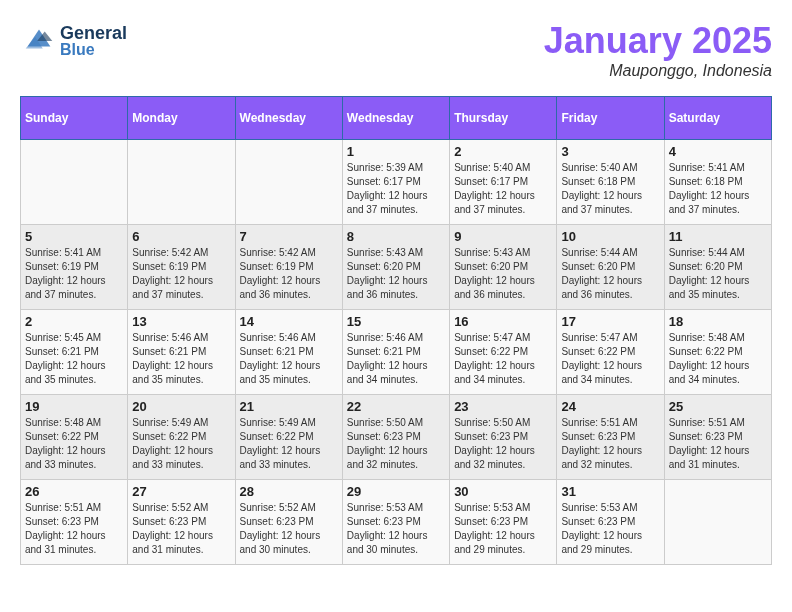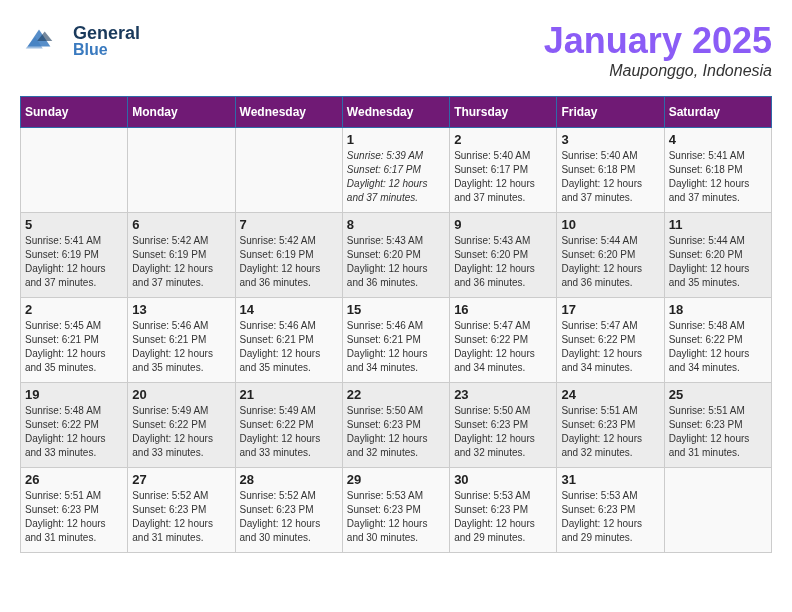--- a/index.html
+++ b/index.html
@@ -28,23 +28,23 @@
       font-size: 16px;
       color: #333;
       font-style: italic;
     }
     table {
       width: 100%;
       border-collapse: collapse;
       font-size: 11px;
     }
     thead tr th {
-      background-color: #701a75;
+      background-color: #8b5cf6;
       color: #fff;
-      padding: 8px 4px;
+      padding: 14px 4px;
       text-align: left;
       font-size: 12px;
       font-weight: bold;
       border: 1px solid #2e6aa8;
     }
     tbody tr td {
       border: 1px solid #ccc;
       vertical-align: top;
       padding: 4px;
       width: 14.28%;
@@ -67,21 +67,21 @@
       font-size: 10px;
       color: #333;
       line-height: 1.4;
     }
     .empty-cell {
       background-color: #f9f9f9;
     }
     .logo-area {
       display: flex;
       align-items: center;
-      gap: 15px;
+      gap: 2px;
     }
     .logo-icon svg {
       width: 38px;
       height: 38px;
     }
     .logo-name {
       display: flex;
       flex-direction: column;
       line-height: 1;
     }
@@ -131,21 +131,21 @@
       <th>Saturday</th>
     </tr>
   </thead>
   <tbody id="calendar-body">
   <tr>
         <td class="empty-cell"></td>
         <td class="empty-cell"></td>
         <td class="empty-cell"></td>
         <td>
           <div class="day-num">1</div>
-          <div class="day-info" style="white-space: pre-line; font-style: italic;">Sunrise: 5:39 AM
+          <div class="day-info" style="white-space: pre-line;">Sunrise: 5:39 AM
 Sunset: 6:17 PM
 Daylight: 12 hours
 and 37 minutes.</div>
         </td>
         <td>
           <div class="day-num">2</div>
           <div class="day-info" style="white-space: pre-line;">Sunrise: 5:40 AM
 Sunset: 6:17 PM
 Daylight: 12 hours
 and 37 minutes.</div>

